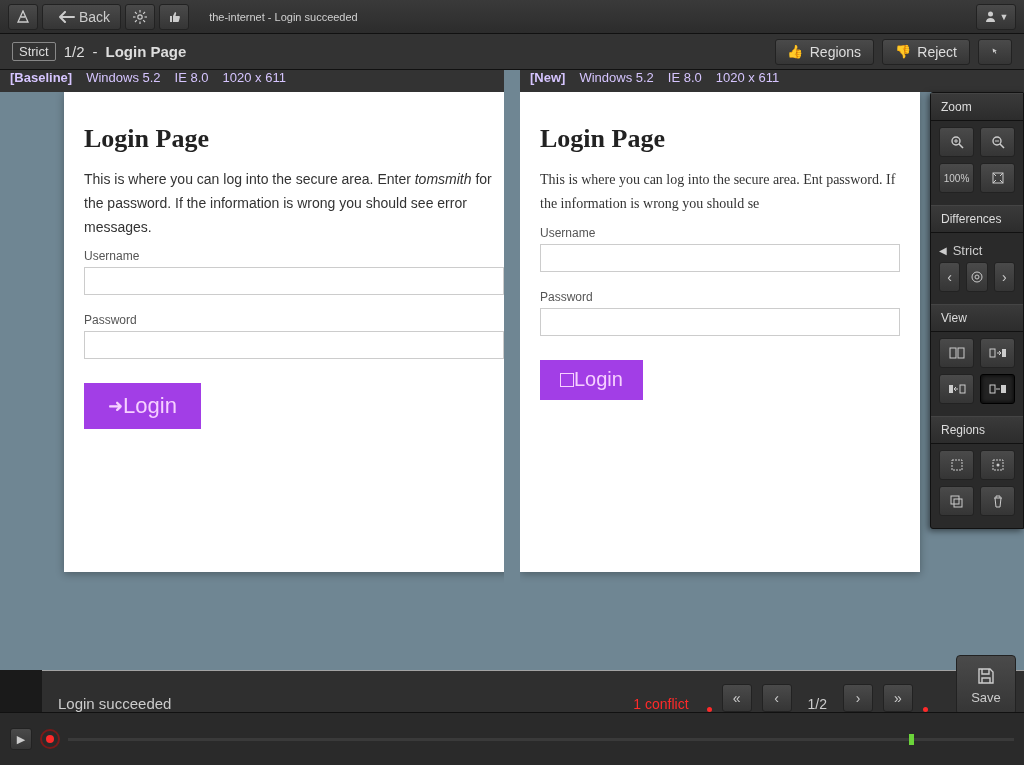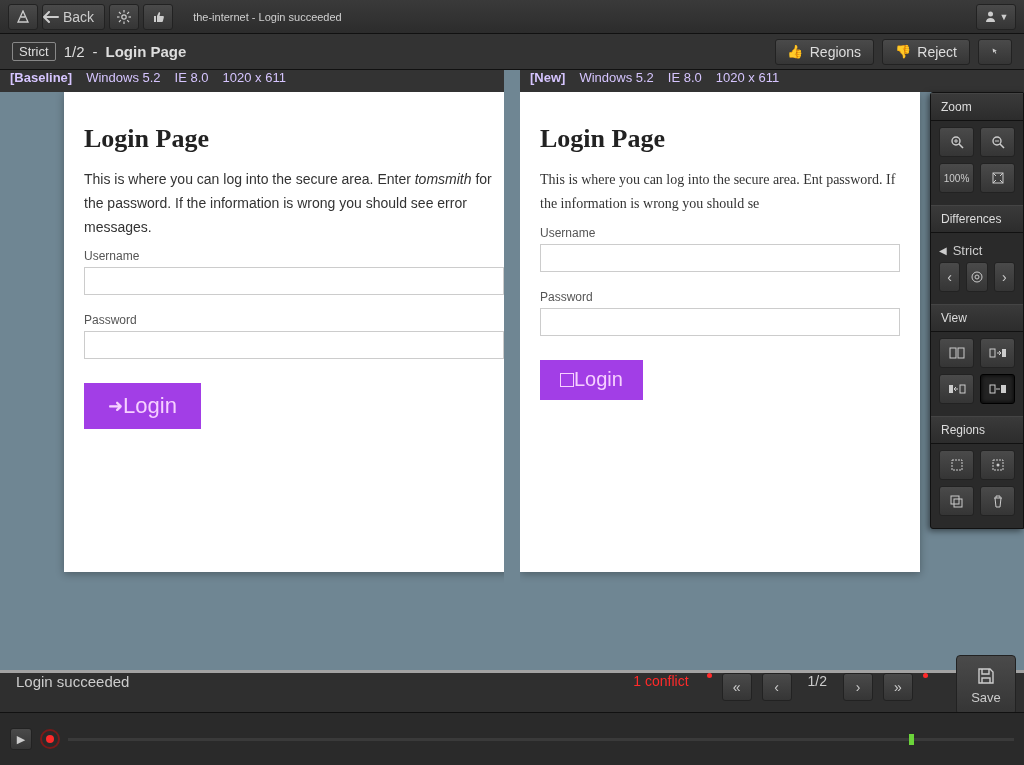--- a/index.html
+++ b/index.html
@@ -1,21 +1,21 @@
 <!DOCTYPE html>
 <html><head>
 <meta charset="utf-8">
 <style>
 * { margin: 0; padding: 0; box-sizing: border-box; font-family: Arial, Helvetica, sans-serif; }
 html, body { width: 1024px; height: 765px; background: #1a1a1a; color: #ccc; overflow: hidden; }
 
 
 .topbar { height: 34px; background: linear-gradient(#3a3a3a,#2c2c2c); display: flex; align-items: center; padding: 0 8px; border-bottom: 1px solid #111; }
 .topbar .icon-btn { width: 30px; height: 26px; background: linear-gradient(#4a4a4a,#353535); border: 1px solid #222; border-radius: 3px; display: flex; align-items: center; justify-content: center; margin-right: 4px; cursor: pointer; color: #ccc; font-size: 14px; }
-.topbar .back-btn { width: auto; padding: 0 10px 0 0; gap: 4px; }
+.topbar .back-btn { width: auto; padding: 0 10px 0 16px; gap: 4px; }
 .topbar .title { margin-left: 16px; color: #d0d0d0; font-size: 11px; }
 .topbar .spacer { flex: 1; }
 .topbar .user-btn { width: 40px; height: 26px; background: linear-gradient(#4a4a4a,#353535); border: 1px solid #222; border-radius: 3px; display: flex; align-items: center; justify-content: center; gap: 3px; cursor: pointer; color: #ccc; }
 
 
 .subbar { height: 36px; background: #333; border-bottom: 1px solid #111; display: flex; align-items: center; padding: 0 12px; gap: 8px; }
 .strict-chip { border: 1px solid #888; padding: 1px 6px; font-size: 13px; color: #ddd; border-radius: 2px; }
 .sub-title { color: #ddd; font-size: 15px; }
 .subbar .spacer { flex: 1; }
 .subbar .action-btn { height: 26px; padding: 0 12px; background: linear-gradient(#4a4a4a,#353535); border: 1px solid #222; border-radius: 3px; display: flex; align-items: center; gap: 6px; cursor: pointer; color: #ddd; font-size: 14px; }
@@ -43,21 +43,21 @@
 .toolbox { position: absolute; top: 22px; right: 0; width: 94px; background: #2a2a2a; border: 1px solid #111; border-radius: 3px 0 0 3px; box-shadow: -2px 2px 6px rgba(0,0,0,.5); }
 .toolbox .section { padding: 6px 8px; }
 .toolbox .section-title { font-size: 12px; color: #ddd; padding: 6px 10px; background: linear-gradient(#3a3a3a,#2c2c2c); border-top: 1px solid #444; border-bottom: 1px solid #111; }
 .toolbox .row { display: flex; gap: 6px; margin-bottom: 6px; }
 .toolbox .tool-btn { flex: 1; height: 30px; background: linear-gradient(#4a4a4a,#353535); border: 1px solid #222; border-radius: 3px; display: flex; align-items: center; justify-content: center; color: #ccc; cursor: pointer; font-size: 14px; }
 .toolbox .tool-btn.wide { font-size: 10px; }
 .toolbox .diff-row { display: flex; align-items: center; gap: 6px; color: #ccc; font-size: 13px; padding: 4px 0; }
 .toolbox .tool-btn.active { background: #222; box-shadow: inset 0 0 4px #000; border-color: #000; }
 
 
-.statusbar { height: 42px; background: #2f2f2f; border-top: 3px solid #a3a3a3; display: flex; align-items: flex-start; padding: 0 16px; gap: 10px; }
+.statusbar { height: 42px; background: #2f2f2f; border-top: 1px solid #a3a3a3; display: flex; align-items: flex-end; padding: 0 16px; gap: 10px; margin-left: 42px; }
 .statusbar .status-text { color: #ccc; font-size: 15px; }
 .statusbar .spacer { flex: 1; }
 .statusbar .conflict { color: #ff2a2a; font-size: 14px; margin-right: 8px; }
 .statusbar .nav-btn { width: 30px; height: 28px; background: linear-gradient(#4a4a4a,#353535); border: 1px solid #222; border-radius: 3px; display: flex; align-items: center; justify-content: center; color: #ccc; cursor: pointer; font-size: 14px; }
 .statusbar .page-ind { color: #ccc; font-size: 14px; padding: 0 6px; }
 .statusbar .reddot { width: 5px; height: 5px; background: #ff2a2a; border-radius: 50%; }
 .save-panel { position: absolute; right: 8px; bottom: 50px; width: 60px; height: 60px; background: linear-gradient(#4a4a4a,#353535); border: 1px solid #222; border-radius: 4px; display: flex; flex-direction: column; align-items: center; justify-content: center; gap: 4px; color: #ccc; cursor: pointer; }
 .save-panel .disk { font-size: 18px; }
 .save-panel .lbl { font-size: 13px; }
 

